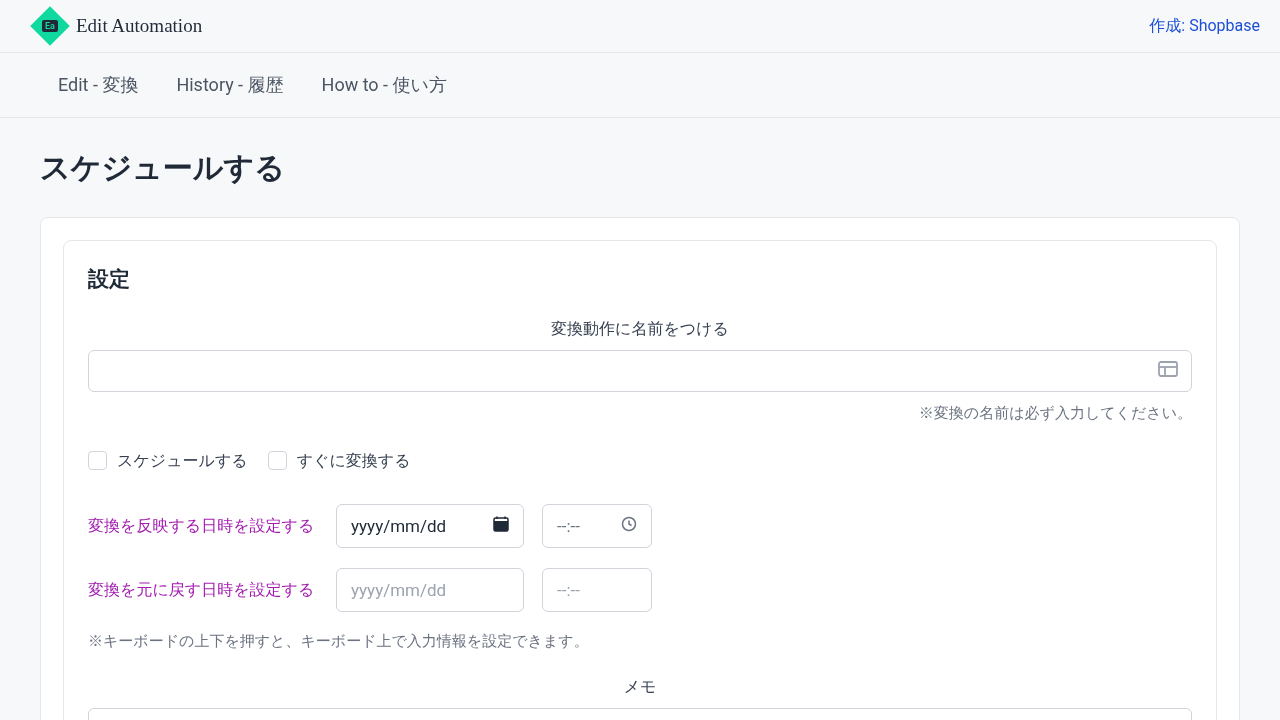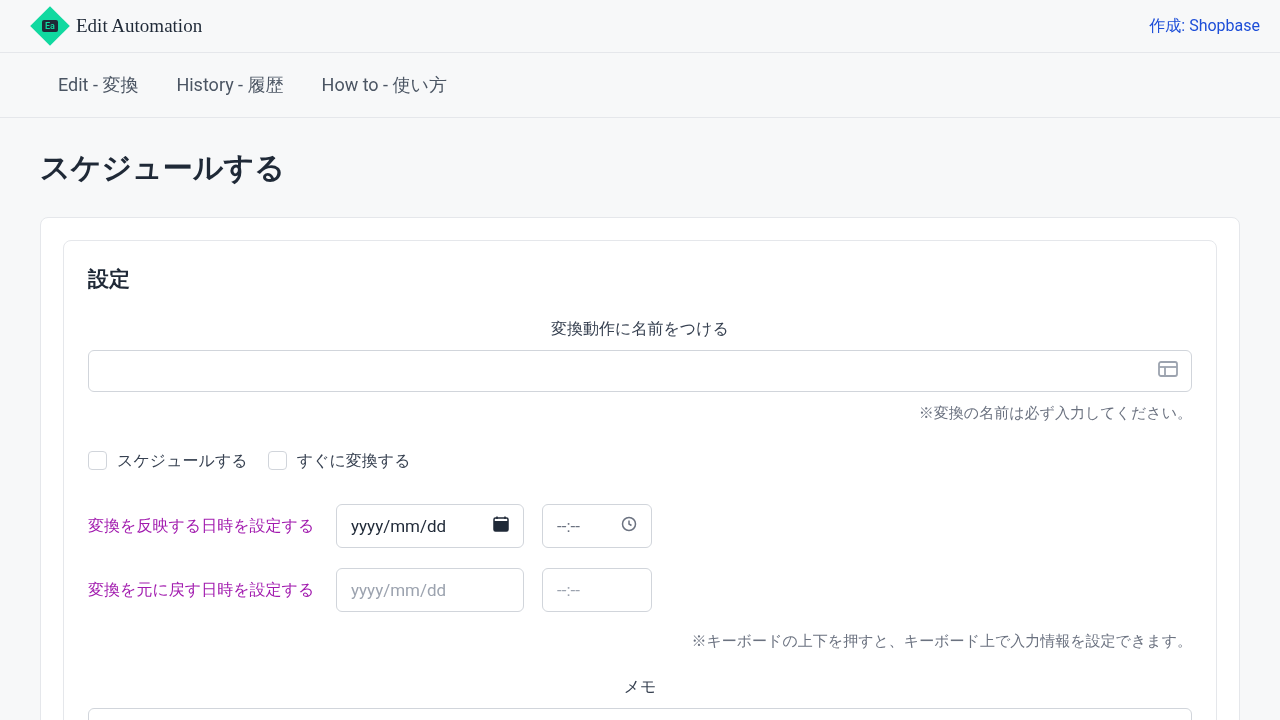--- a/index.html
+++ b/index.html
@@ -187,21 +187,20 @@
       justify-content: space-between;
       color: #6b7280;
     }
     .time-input.disabled {
       color: #9ca3af;
     }
     .helper-text-2 {
       font-size: 15px;
       color: #6b7280;
       margin-bottom: 26px;
-      text-align: right;
     }
   </style>
 </head>
 <body>
 
 <div class="header">
   <div class="header-left">
     <div class="logo">
       <div class="logo-inner">Ea</div>
     </div>

